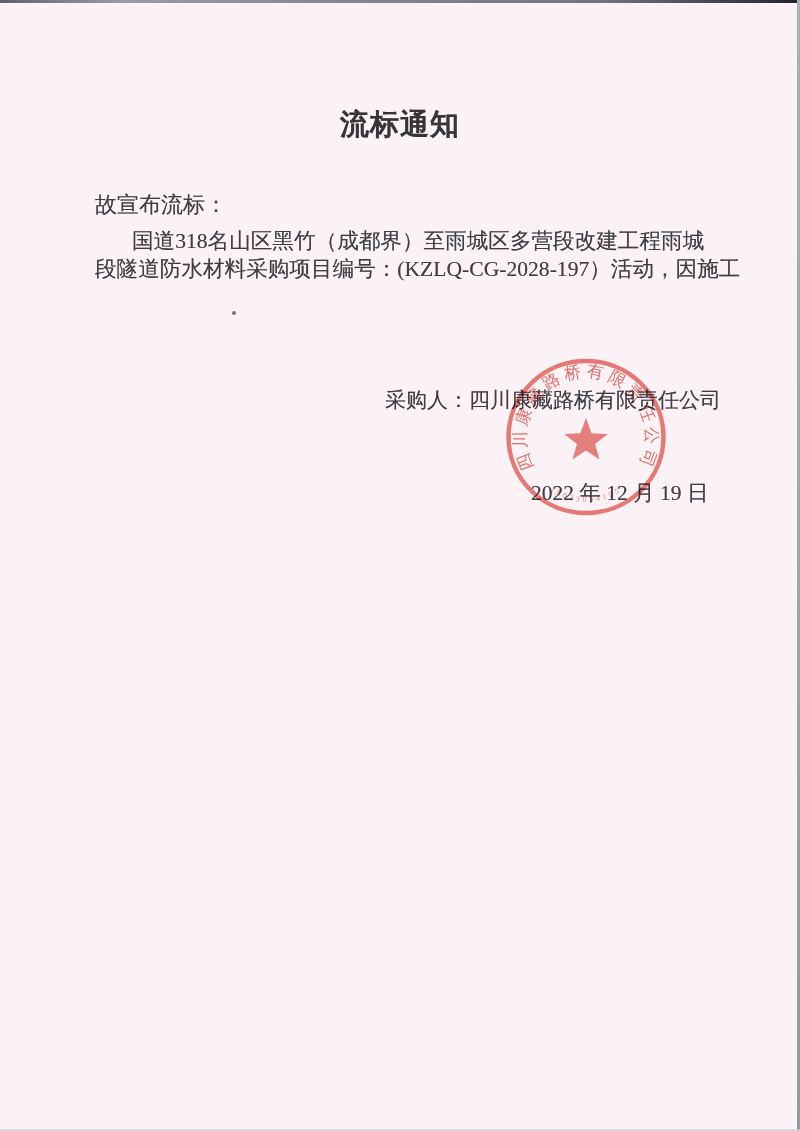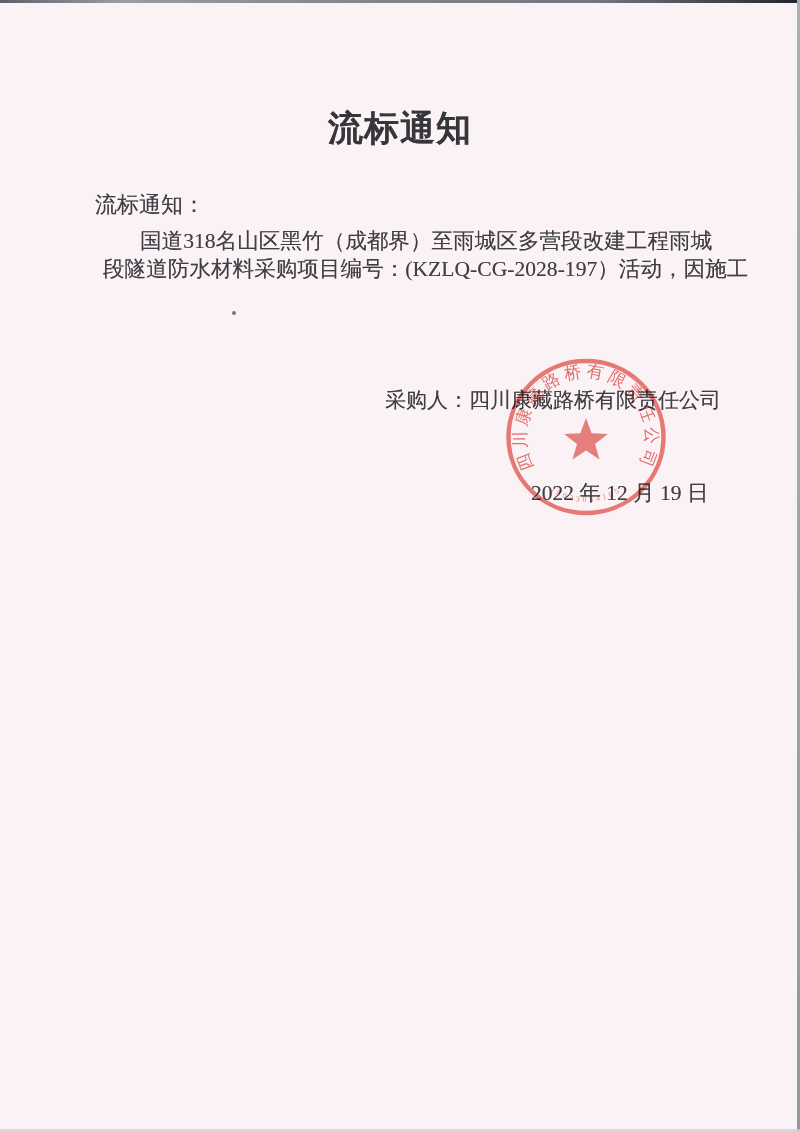--- a/index.html
+++ b/index.html
@@ -10,34 +10,34 @@
   }
   
   .edge-top{position:absolute;top:0;left:0;width:800px;height:3px;
     background:linear-gradient(90deg,#60606a 0%,#9b9ba3 15%,#84848c 45%,#74747e 75%,#2e2e36 97%,#23232b 100%);}
   .edge-right{position:absolute;top:0;right:0;width:3px;height:1131px;
     background:linear-gradient(180deg,#aab0b8,#9099a2);}
   .edge-bottom{position:absolute;bottom:0;left:0;width:800px;height:2px;background:#ccd1d9;opacity:.8;}
 
   .doc-title{
     position:absolute;top:105px;left:0;width:800px;text-align:center;
-    font-size:35px;font-weight:bold;letter-spacing:1px;color:#35353a;
+    font-size:29px;font-weight:bold;letter-spacing:1px;color:#35353a;
     text-shadow:0 0 .6px rgba(55,55,60,.55);
   }
   .salutation{
     position:absolute;top:191px;left:95px;
     font-size:22px;color:#3e3e44;line-height:28px;
     text-shadow:0 0 .5px rgba(62,62,68,.5);
   }
   .paragraph{
     position:absolute;top:227px;left:95px;width:645px;
     font-size:21.6px;color:#3e3e44;line-height:28px;
     text-shadow:0 0 .5px rgba(62,62,68,.5);
   }
-  .paragraph .line{white-space:nowrap;margin-left:8px;}
+  .paragraph .line{white-space:nowrap;}
   .paragraph .line.indent{padding-left:37px;}
 
   .purchaser-line{
     position:absolute;top:386px;left:377px;
     font-size:21px;color:#3e3e44;line-height:28px;white-space:nowrap;
     text-shadow:0 0 .5px rgba(62,62,68,.5);
     margin-left:8px;
   }
   .date-line{
     position:absolute;top:479px;left:531px;
@@ -56,21 +56,21 @@
 </style>
 </head>
 <body>
 
 <div class="edge-top"></div>
 <div class="edge-right"></div>
 <div class="edge-bottom"></div>
 
 <div class="doc-title">流标通知</div>
 
-<div class="salutation">流标通知：</div>
+<div class="salutation">故宣布流标：</div>
 
 <div class="paragraph">
   <div class="line indent">国道318名山区黑竹（成都界）至雨城区多营段改建工程雨城</div>
   <div class="line">段隧道防水材料采购项目编号：(KZLQ-CG-2028-197）活动，因施工</div>
 </div>
 
 <div class="speck"></div>
 
 <div class="purchaser-line">采购人：四川康藏路桥有限责任公司</div>
 

